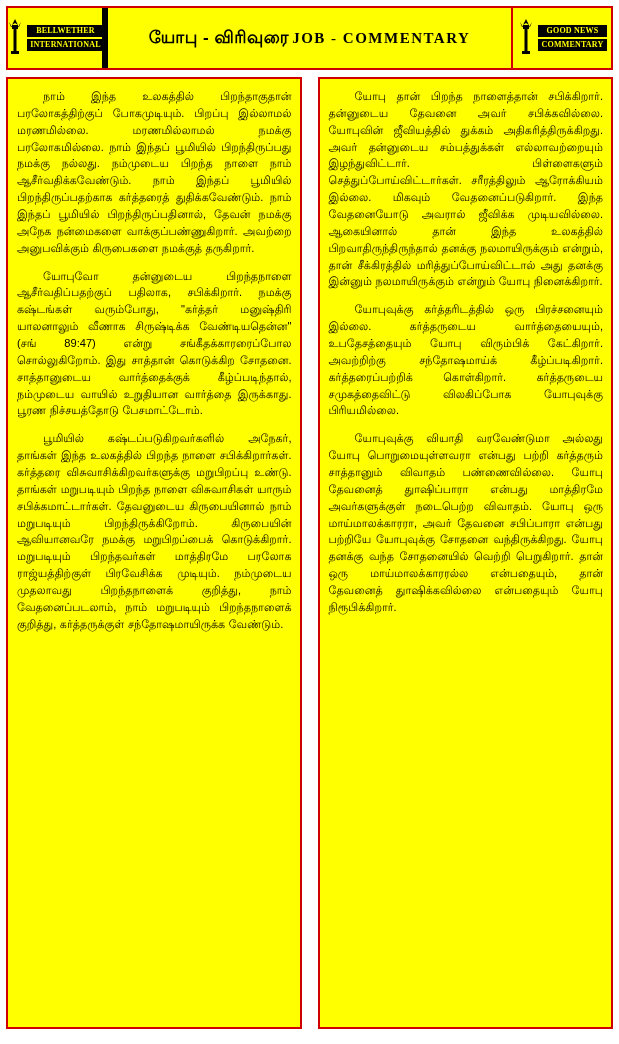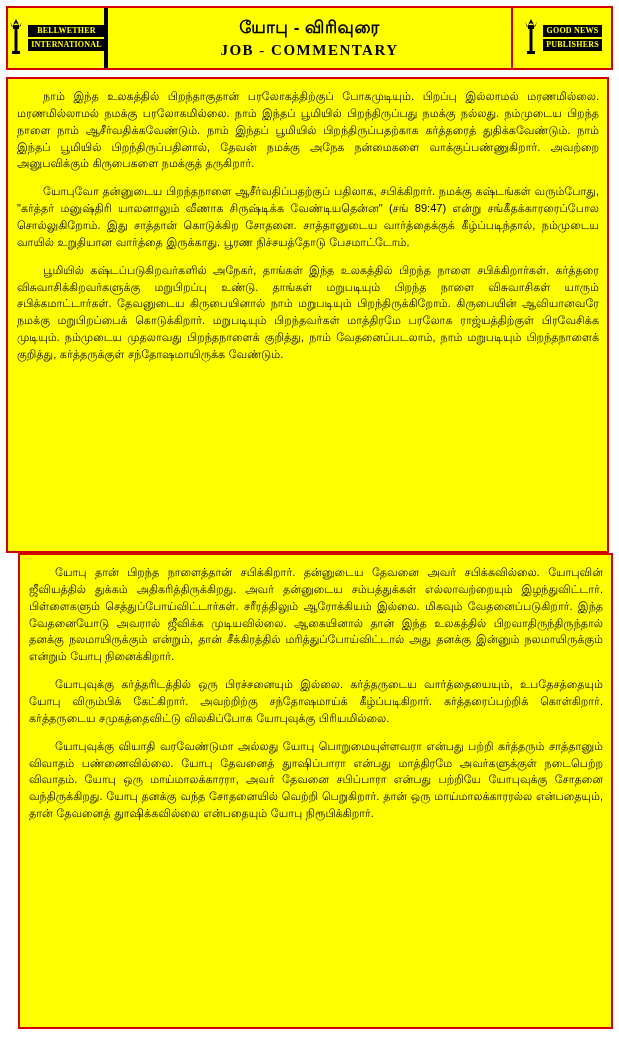--- a/index.html
+++ b/index.html
@@ -26,21 +26,21 @@
     display: flex;
     align-items: stretch;
     height: 64px;
     border: 2px solid #d00000;
     background: #ffff00;
     box-sizing: border-box;
   }
   .logo-box {
     width: 100px;
     flex: 0 0 100px;
-    border-right: 4px solid #000000;
+    border-right: 6px solid #000000;
     box-sizing: border-box;
     display: flex;
     align-items: center;
     justify-content: center;
     background: #ffff00;
     padding: 2px;
   }
   .logo-box.right {
     border-right: none;
     border-left: 2px solid #d00000;
@@ -73,21 +73,21 @@
     letter-spacing: 0.2px;
     text-align: center;
     padding: 2px 3px;
     line-height: 1;
     white-space: nowrap;
     font-family: "Liberation Serif", serif;
   }
   .title-box {
     flex: 1 1 auto;
     display: flex;
-    flex-direction: column;
+    flex-direction: row;
     align-items: center;
     justify-content: center;
     background: #ffff00;
     gap: 3px;
   }
   .title-tamil {
     font-size: 17px;
     font-weight: bold;
     color: #000000;
     letter-spacing: 0.5px;
@@ -99,21 +99,20 @@
     letter-spacing: 1.5px;
     font-family: "Liberation Serif", serif;
     font-weight: bold;
   }
   
   .columns {
     display: flex;
     margin-top: 7px;
     height: 952px;
     box-sizing: border-box;
-    flex-direction: column;
   }
   .col {
     flex: 1 1 50%;
     border: 2px solid #d00000;
     background: #ffff00;
     box-sizing: border-box;
     padding: 9px 8px 8px 9px;
     overflow: hidden;
   }
   .col.left { margin-right: 4px; }
@@ -169,21 +168,21 @@
             <polygon points="9,1 12,7 9,5 6,7" fill="#000"></polygon>
             <rect x="6" y="7" width="6" height="4" fill="#000"></rect>
             <rect x="7.5" y="11" width="3" height="22" fill="#000"></rect>
             <rect x="5" y="33" width="8" height="3" fill="#000"></rect>
             <path d="M6 9 L3 4 L5 9 Z" fill="#000"></path>
             <path d="M12 9 L15 4 L13 9 Z" fill="#000"></path>
           </svg>
         </span>
         <span class="logo-words">
           <span class="logo-word">GOOD NEWS</span>
-          <span class="logo-word">PUBLISHERS</span>
+          <span class="logo-word">COMMENTARY</span>
         </span>
       </div>
     </div>
 
   </div>
 
   <div class="columns">
 
     <div class="col left">
       <p class="para">நாம் இந்த உலகத்தில் பிறந்தாகுதான் பரலோகத்திற்குப் போகமுடியும். பிறப்பு இல்லாமல் மரணமில்லை. மரணமில்லாமல் நமக்கு பரலோகமில்லை. நாம் இந்தப் பூமியில் பிறந்திருப்பது நமக்கு நல்லது. நம்முடைய பிறந்த நாளை நாம் ஆசீர்வதிக்கவேண்டும். நாம் இந்தப் பூமியில் பிறந்திருப்பதற்காக கர்த்தரைத் துதிக்கவேண்டும். நாம் இந்தப் பூமியில் பிறந்திருப்பதினால், தேவன் நமக்கு அநேக நன்மைகளை வாக்குப்பண்ணுகிறார். அவற்றை அனுபவிக்கும் கிருபைகளை நமக்குத் தருகிறார்.</p>

